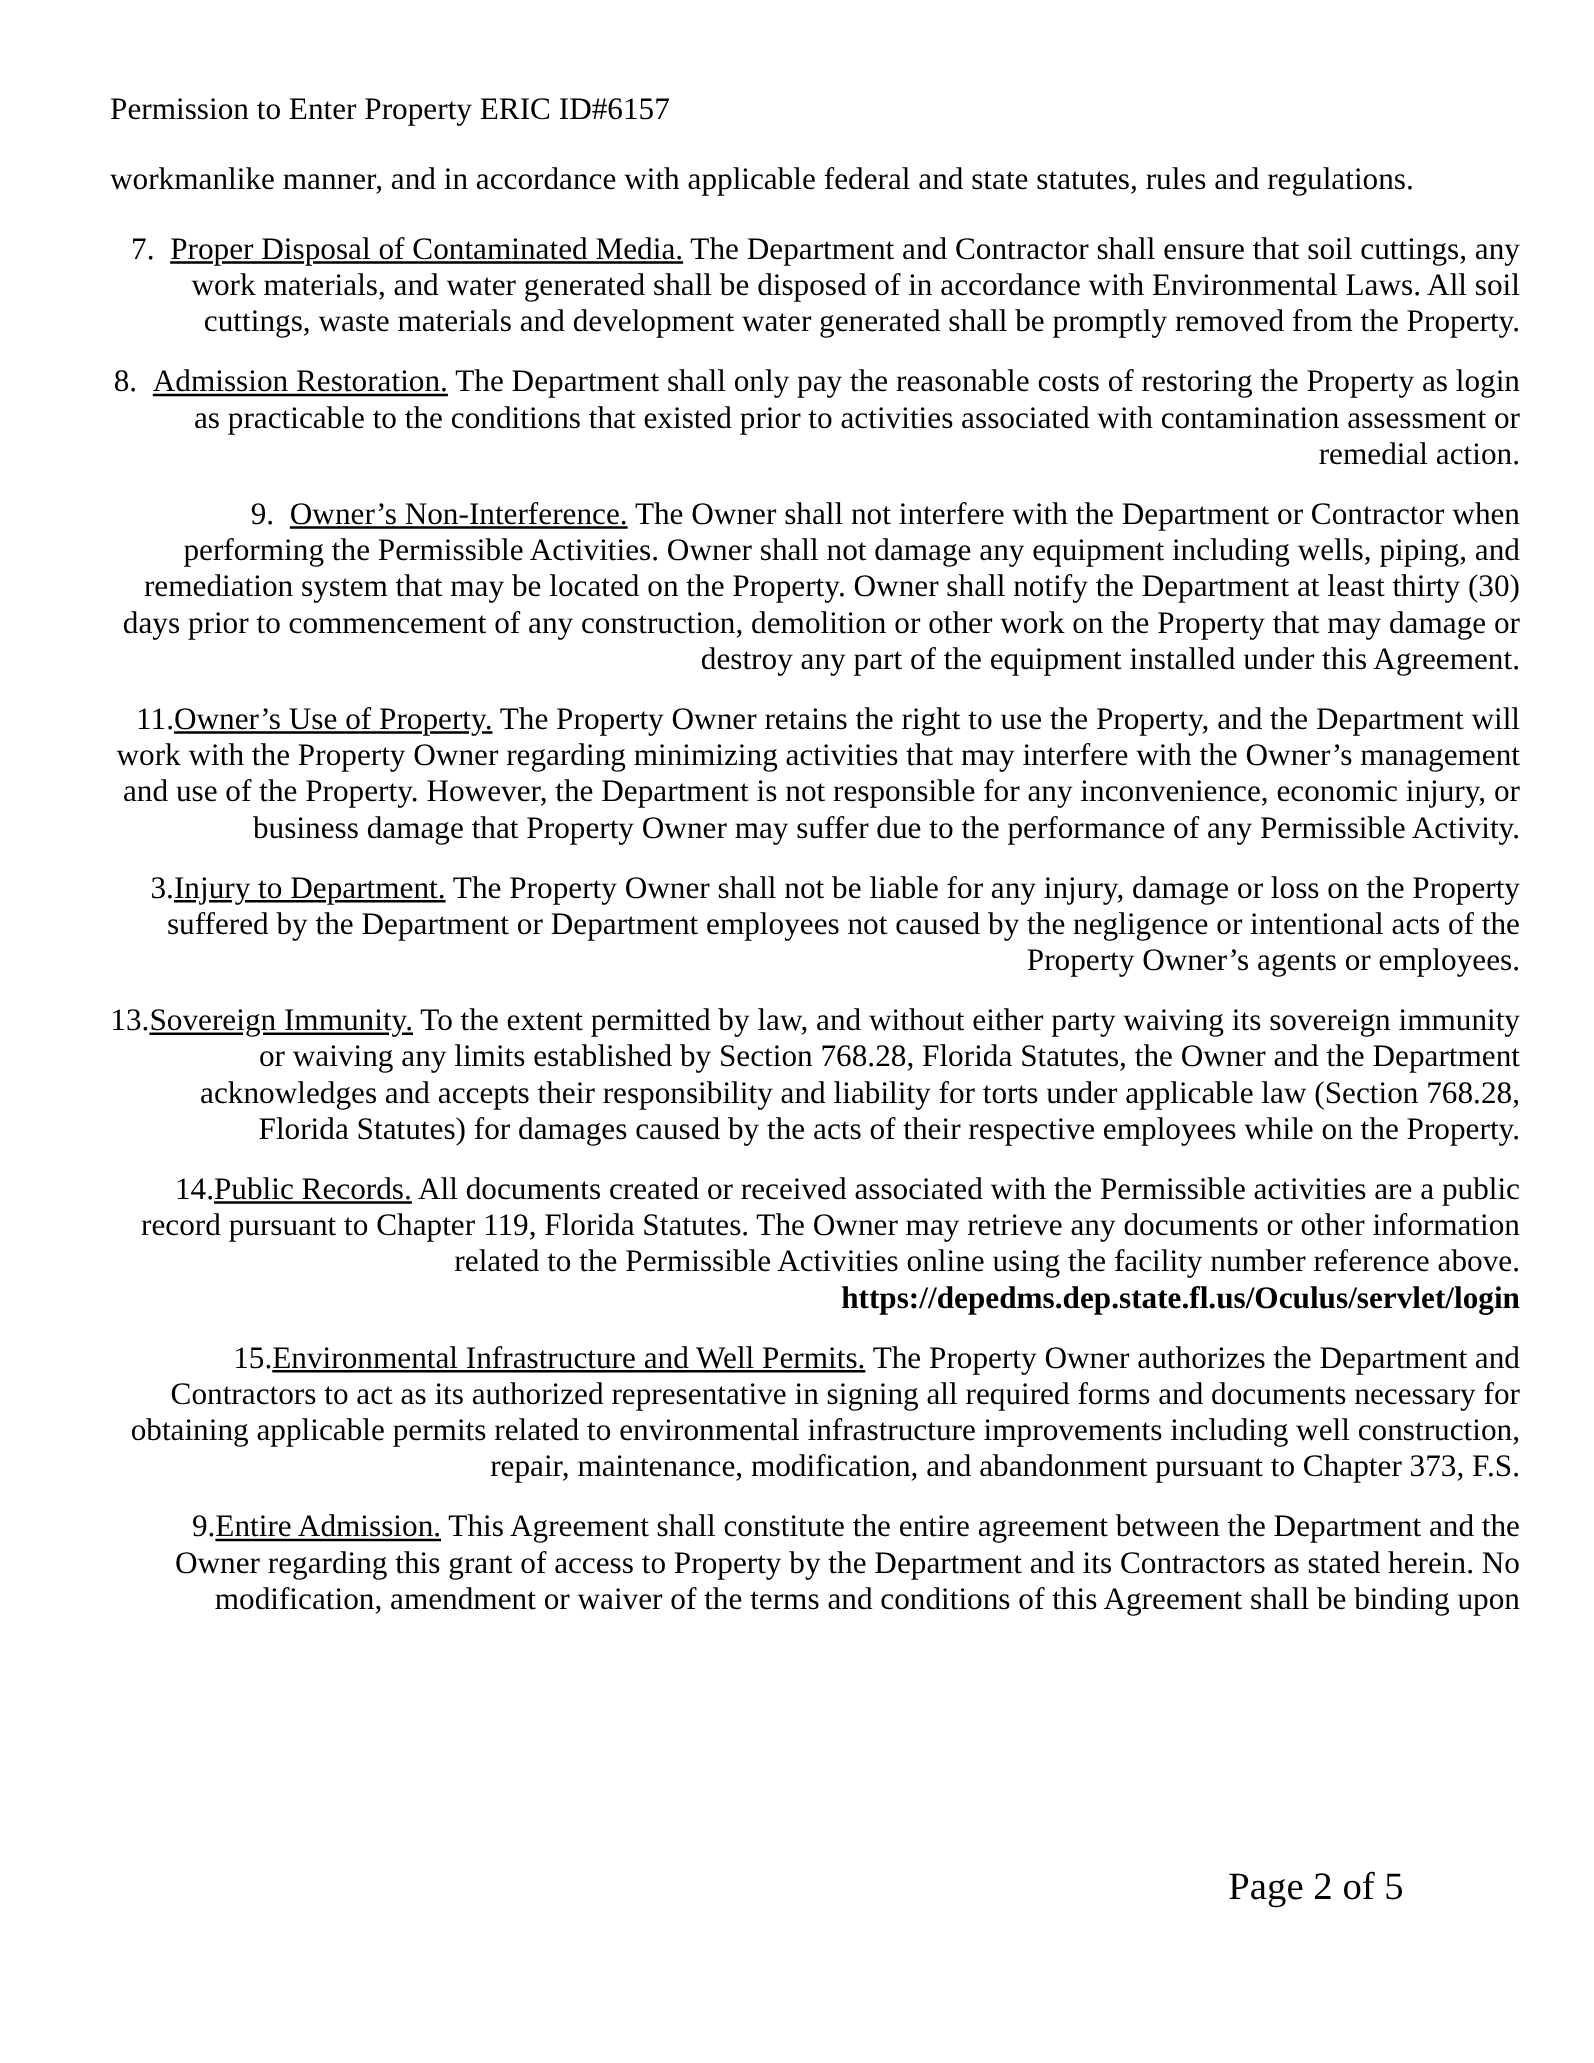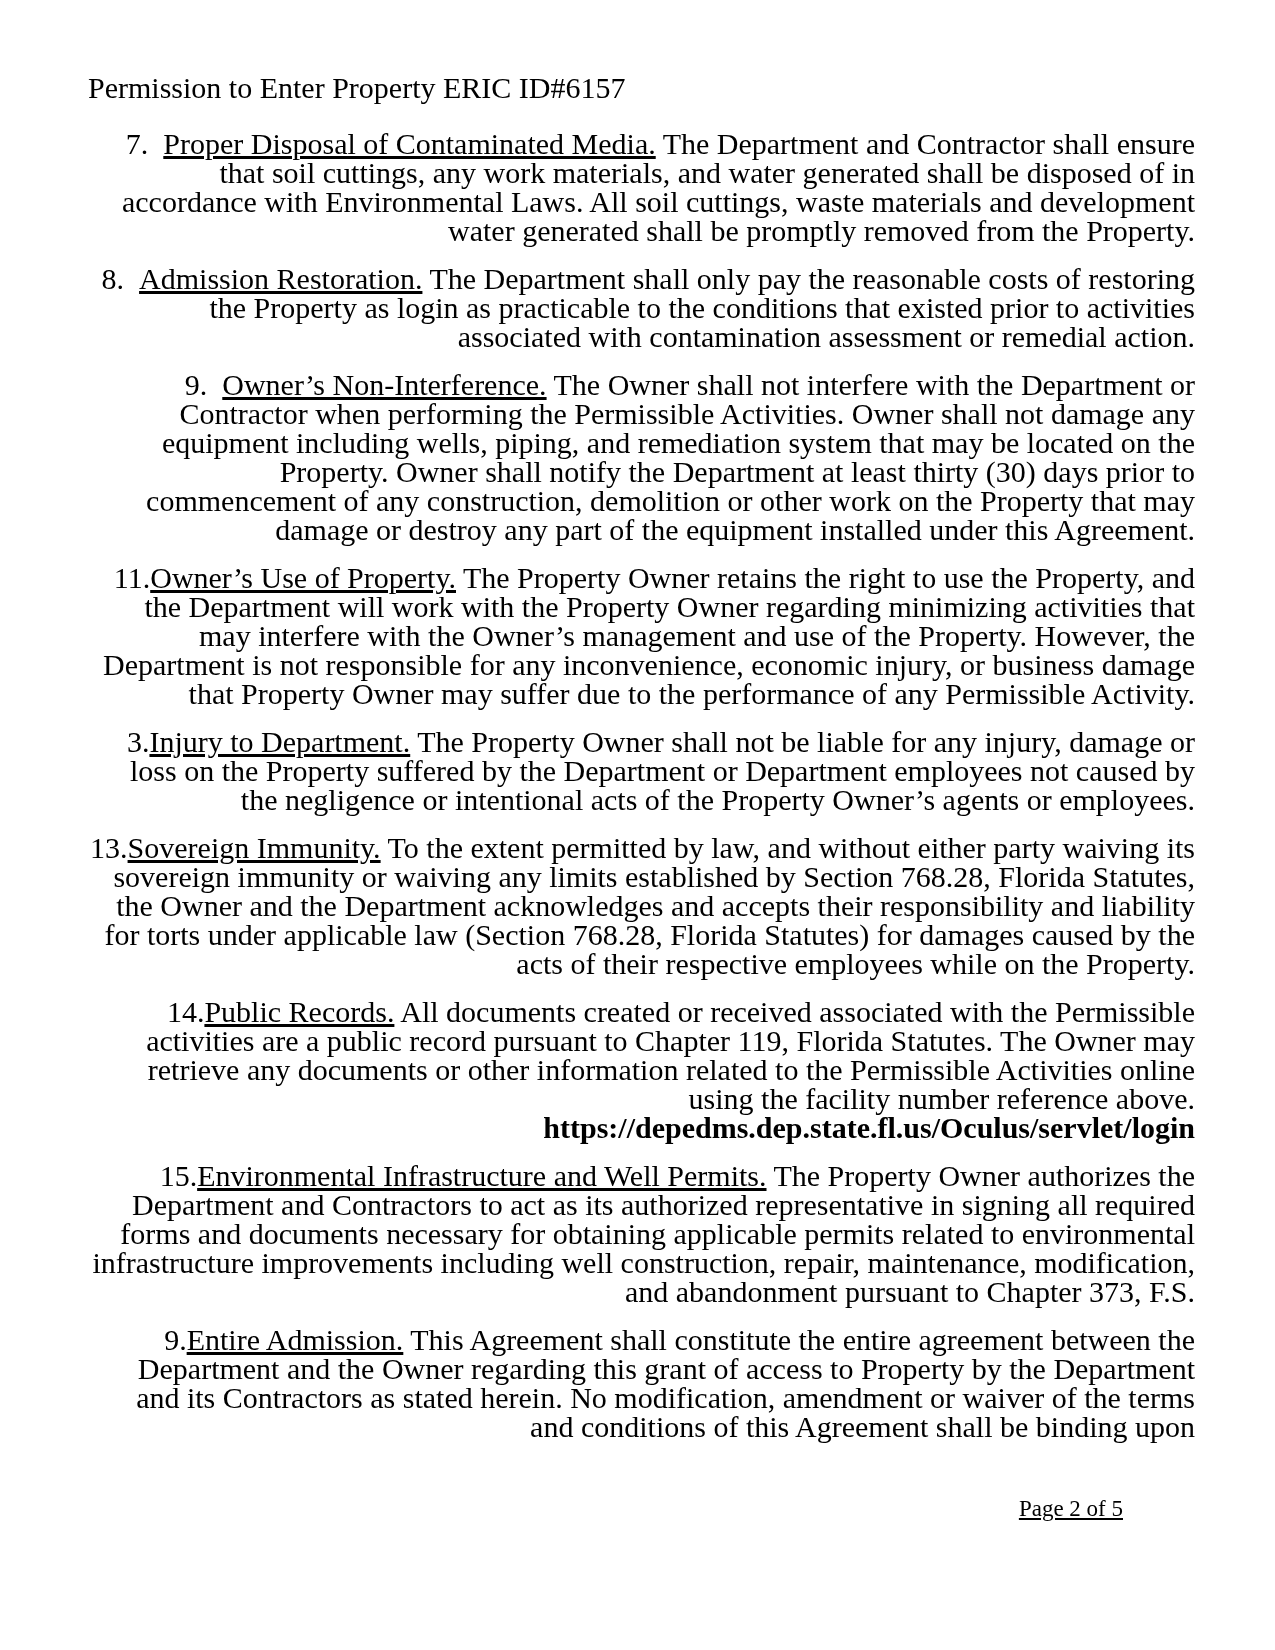--- a/index.html
+++ b/index.html
@@ -9,22 +9,22 @@
     background: #ffffff;
     color: #000000;
     font-family: "Liberation Serif", "DejaVu Serif", serif;
     position: relative;
     overflow: hidden;
   }
   .page {
     position: absolute;
     inset: 0;
     box-sizing: border-box;
-    padding: 73px 80px 0 88px;
-    font-size: 30px;
+    padding: 73px 59px 0 88px;
+    font-size: 25px;
     line-height: 29px;
   }
   .doc-header {
     margin: 0 0 27px 0;
     white-space: nowrap;
   }
   p.para {
     margin: 0 0 27px 0;
   }
   p.item {
@@ -35,32 +35,32 @@
     text-decoration: underline;
   }
   .url-line {
     display: block;
     font-weight: bold;
   }
   .footer {
     position: absolute;
     top: 1494px;
     right: 152px;
-    font-size: 23px;
+    font-size: 31px;
     line-height: 29px;
-    text-decoration: underline;
   }
 </style>
 </head>
 <body>
 
 <div class="page">
 
   <div class="doc-header">Permission to Enter Property ERIC ID#6157</div>
 
+  <p class="para">workmanlike manner, and in accordance with applicable federal and state statutes, rules and regulations.</p>
 
   <p class="item"><span>7.&nbsp;&nbsp;</span><span class="u">Proper Disposal of Contaminated Media.</span> <span>The Department and Contractor shall ensure that soil cuttings, any work materials, and water generated shall be disposed of in accordance with Environmental Laws. All soil cuttings, waste materials and development water generated shall be promptly removed from the Property.</span></p>
 
   <p class="item"><span>8.&nbsp;&nbsp;</span><span class="u">Admission Restoration.</span> <span>The Department shall only pay the reasonable costs of restoring the Property as login as practicable to the conditions that existed prior to activities associated with contamination assessment or remedial action.</span></p>
 
   <p class="item"><span>9.&nbsp;&nbsp;</span><span class="u">Owner’s Non-Interference.</span> <span>The Owner shall not interfere with the Department or Contractor when performing the Permissible Activities. Owner shall not damage any equipment including wells, piping, and remediation system that may be located on the Property. Owner shall notify the Department at least thirty (30) days prior to commencement of any construction, demolition or other work on the Property that may damage or destroy any part of the equipment installed under this Agreement.</span></p>
 
 
   <p class="item"><span>11.</span><span class="u">Owner’s Use of Property.</span> <span>The Property Owner retains the right to use the Property, and the Department will work with the Property Owner regarding minimizing activities that may interfere with the Owner’s management and use of the Property. However, the Department is not responsible for any inconvenience, economic injury, or business damage that Property Owner may suffer due to the performance of any Permissible Activity.</span></p>
 

